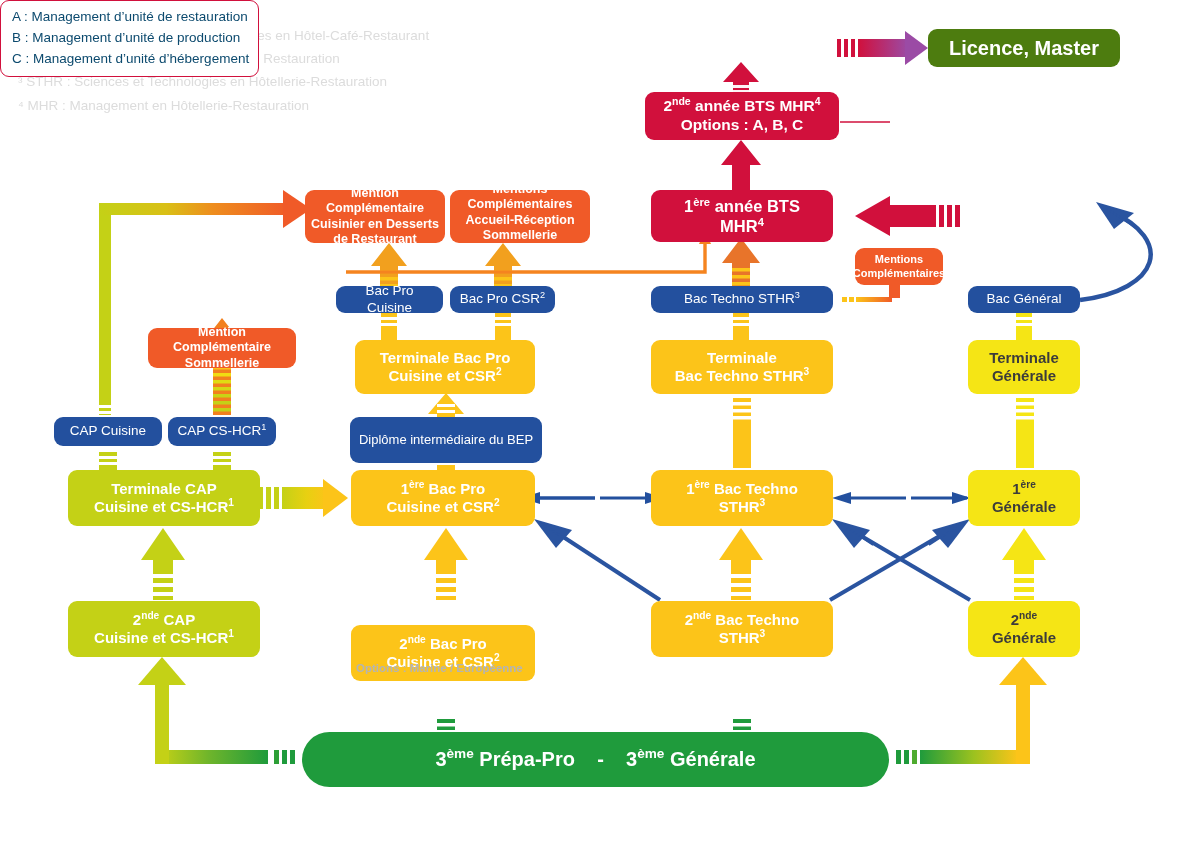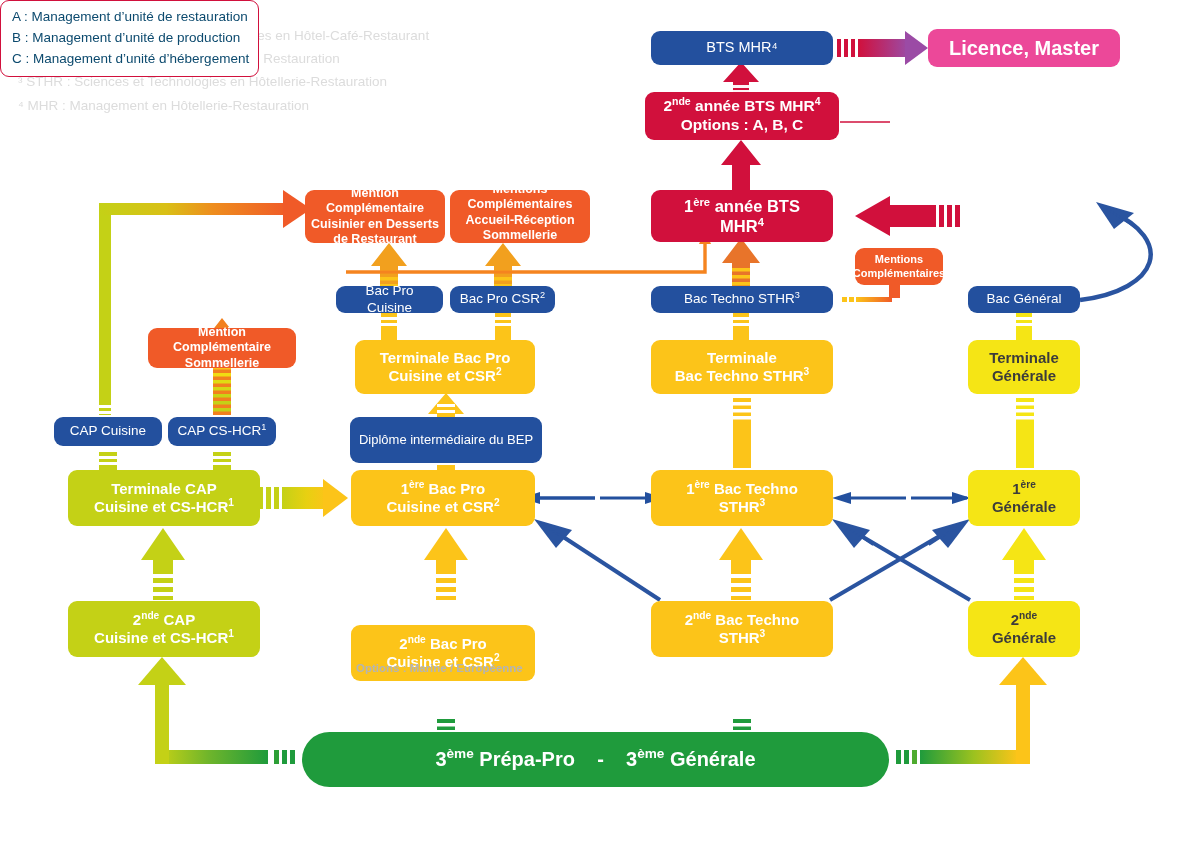--- a/index.html
+++ b/index.html
@@ -13,21 +13,21 @@
         color:#ffffff;line-height:1.22;z-index:5;}
   .node span.lbl{display:block;padding:0 6px;}
 
   .blue{background:#23509E;font-size:14.5px;font-weight:400;}
   .red{background:#D1103C;font-weight:bold;}
   .orange{background:#F05A28;font-weight:bold;font-size:12.5px;}
   .gold{background:#FCC419;font-weight:bold;font-size:15px;}
   .yellow{background:#F5E515;font-weight:bold;font-size:15px;color:#3C3C3B;}
   .olive{background:#C4D116;font-weight:bold;font-size:15px;}
   .green{background:#1F9B3C;font-weight:bold;font-size:20px;}
-  .purple{background:#ec4899;font-weight:bold;font-size:20px;}
+  .purple{background:#4d7c0f;font-weight:bold;font-size:20px;}
 
   .legend{position:absolute;left:18px;top:24px;color:#DCDCDC;font-size:13.5px;
           line-height:1.72;z-index:6;}
   .legend div{white-space:nowrap;}
 
   .optbox{position:absolute;border:1.6px solid #D1103C;border-radius:9px;
           color:#0c4a6e;font-size:13.5px;line-height:1.55;padding:6px 9px 6px 11px;
           background:#fff;z-index:6;}
   .optbox div{white-space:nowrap;}
 
@@ -325,23 +325,20 @@
     </g>
   </svg>
 
   <div class="legend">
     <div>¹ CS-HCR : Commercialisation et Services en Hôtel-Café-Restaurant</div>
     <div>² CSR : Commercialisation et Service en Restauration</div>
     <div>³ STHR : Sciences et Technologies en Hôtellerie-Restauration</div>
     <div>⁴ MHR : Management en Hôtellerie-Restauration</div>
   </div>
 
-  <div class="node blue" style="left:651px;top:31px;width:182px;height:34px;">
-    <span class="lbl">BTS MHR⁴</span>
-  </div>
 
   <div class="node purple" style="left:928px;top:29px;width:192px;height:38px;">
     <span class="lbl">Licence, Master</span>
   </div>
 
   <div class="node red" style="left:645px;top:92px;width:194px;height:48px;font-size:15.5px;">
     <span class="lbl">2<sup>nde</sup> année BTS MHR<sup>4</sup><br>Options : A, B, C</span>
   </div>
 
   <div class="optbox">

